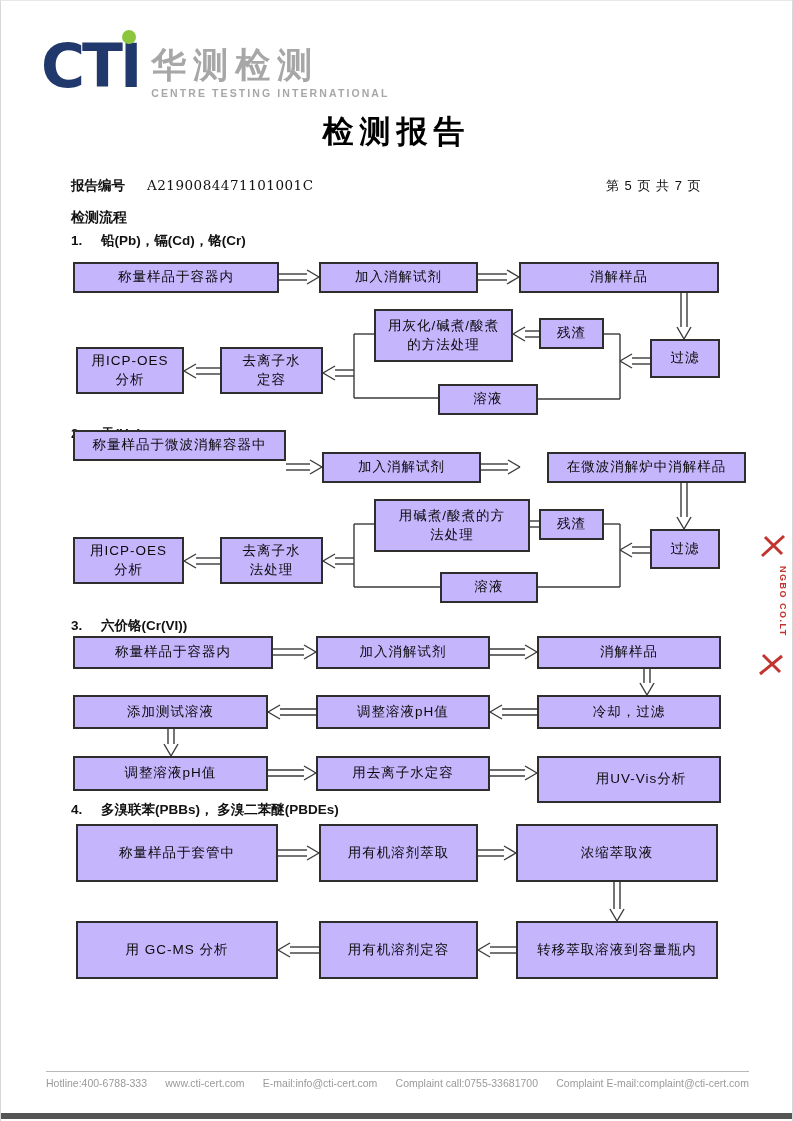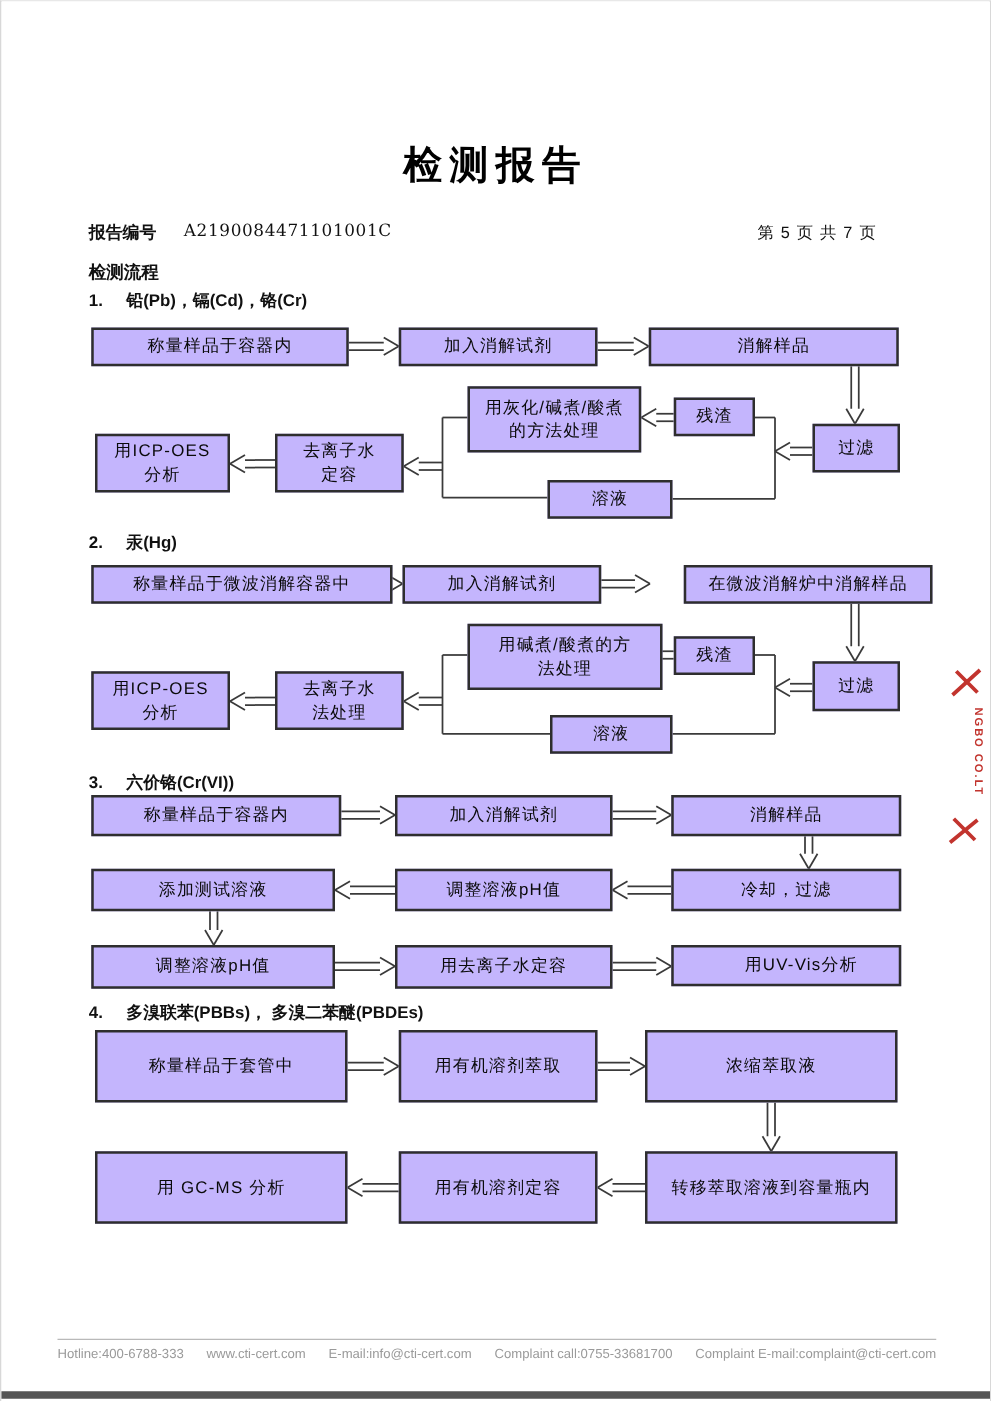--- a/index.html
+++ b/index.html
@@ -50,20 +50,30 @@
   .footer-divider{position:absolute;left:45px;top:1070px;width:703px;height:1px;background:#b9b9b9;}
   .footer{position:absolute;left:45px;top:1076px;width:703px;display:flex;
     justify-content:space-between;font-size:10.5px;color:#9a9a9a;white-space:nowrap;}
   .bottom-bar{position:absolute;left:0;right:0;bottom:2px;height:6px;background:#555555;}
 </style>
 </head>
 <body>
 
 <div class="page">
 
+  <div class="logo">
+    <div class="logo-acronym" style="color: rgb(32, 56, 107);">
+      <span>CTI</span>
+      <span class="logo-dot" style="background: rgb(140, 198, 62);"></span>
+    </div>
+    <div class="logo-right">
+      <div class="logo-cn" style="color: rgb(167, 167, 167);">华测检测</div>
+      <div class="logo-sub" style="color: rgb(167, 167, 167);">CENTRE TESTING INTERNATIONAL</div>
+    </div>
+  </div>
 
   <div class="doc-title">检测报告</div>
   <div class="meta-label">报告编号</div>
   <div class="meta-value">A2190084471101001C</div>
   <div class="page-indicator">第 5 页  共 7 页</div>
   <div class="process-heading">检测流程</div>
 
   <svg id="connector-svg" class="connector-svg" width="793" height="1121">
       <g>
         <line x1="278" y1="273" x2="306" y2="273" class="cline"></line>
@@ -249,42 +259,42 @@
       <div class="fbox" style="left: 373px; top: 308px; width: 139px; height: 53px;">用灰化/碱煮/酸煮
 的方法处理</div>
       <div class="fbox" style="left: 538px; top: 317px; width: 65px; height: 31px;">残渣</div>
       <div class="fbox" style="left: 649px; top: 338px; width: 70px; height: 39px;">过滤</div>
       <div class="fbox" style="left: 75px; top: 346px; width: 108px; height: 47px;">用ICP-OES
 分析</div>
       <div class="fbox" style="left: 219px; top: 346px; width: 103px; height: 47px;">去离子水
 定容</div>
       <div class="fbox" style="left: 437px; top: 383px; width: 100px; height: 31px;">溶液</div>
       <div class="fc-heading" style="left: 70px; top: 424px;"><span class="fc-num">2.</span><span>汞(Hg)</span></div>
-      <div class="fbox" style="left: 72px; top: 451px; width: 241px; height: 31px;">称量样品于微波消解容器中</div>
+      <div class="fbox" style="left: 72px; top: 429px; width: 213px; height: 31px;">称量样品于微波消解容器中</div>
       <div class="fbox" style="left: 321px; top: 451px; width: 159px; height: 31px;">加入消解试剂</div>
       <div class="fbox" style="left: 546px; top: 451px; width: 199px; height: 31px;">在微波消解炉中消解样品</div>
       <div class="fbox" style="left: 373px; top: 498px; width: 156px; height: 53px;">用碱煮/酸煮的方
 法处理</div>
       <div class="fbox" style="left: 538px; top: 508px; width: 65px; height: 31px;">残渣</div>
       <div class="fbox" style="left: 649px; top: 528px; width: 70px; height: 40px;">过滤</div>
       <div class="fbox" style="left: 72px; top: 536px; width: 111px; height: 47px;">用ICP-OES
 分析</div>
       <div class="fbox" style="left: 219px; top: 536px; width: 103px; height: 47px;">去离子水
 法处理</div>
       <div class="fbox" style="left: 439px; top: 571px; width: 98px; height: 31px;">溶液</div>
       <div class="fc-heading" style="left: 70px; top: 616px;"><span class="fc-num">3.</span><span>六价铬(Cr(VI))</span></div>
       <div class="fbox" style="left: 72px; top: 635px; width: 200px; height: 33px;">称量样品于容器内</div>
       <div class="fbox" style="left: 315px; top: 635px; width: 174px; height: 33px;">加入消解试剂</div>
       <div class="fbox" style="left: 536px; top: 635px; width: 184px; height: 33px;">消解样品</div>
       <div class="fbox" style="left: 536px; top: 694px; width: 184px; height: 34px;">冷却，过滤</div>
       <div class="fbox" style="left: 315px; top: 694px; width: 174px; height: 34px;">调整溶液pH值</div>
       <div class="fbox" style="left: 72px; top: 694px; width: 195px; height: 34px;">添加测试溶液</div>
       <div class="fbox" style="left: 72px; top: 755px; width: 195px; height: 35px;">调整溶液pH值</div>
       <div class="fbox" style="left: 315px; top: 755px; width: 174px; height: 35px;">用去离子水定容</div>
-      <div class="fbox" style="left: 536px; top: 755px; width: 184px; height: 33px; padding-left: 24px;">用UV-Vis分析</div>
+      <div class="fbox" style="left: 536px; top: 755px; width: 184px; height: 47px; padding-left: 24px;">用UV-Vis分析</div>
       <div class="fc-heading" style="left: 70px; top: 800px;"><span class="fc-num">4.</span><span>多溴联苯(PBBs)， 多溴二苯醚(PBDEs)</span></div>
       <div class="fbox" style="left: 75px; top: 823px; width: 202px; height: 58px;">称量样品于套管中</div>
       <div class="fbox" style="left: 318px; top: 823px; width: 159px; height: 58px;">用有机溶剂萃取</div>
       <div class="fbox" style="left: 515px; top: 823px; width: 202px; height: 58px;">浓缩萃取液</div>
       <div class="fbox" style="left: 515px; top: 920px; width: 202px; height: 58px;">转移萃取溶液到容量瓶内</div>
       <div class="fbox" style="left: 318px; top: 920px; width: 159px; height: 58px;">用有机溶剂定容</div>
       <div class="fbox" style="left: 75px; top: 920px; width: 202px; height: 58px;">用 GC-MS 分析</div>
     </div>
 
   <svg class="seal" viewBox="0 0 42 160">

